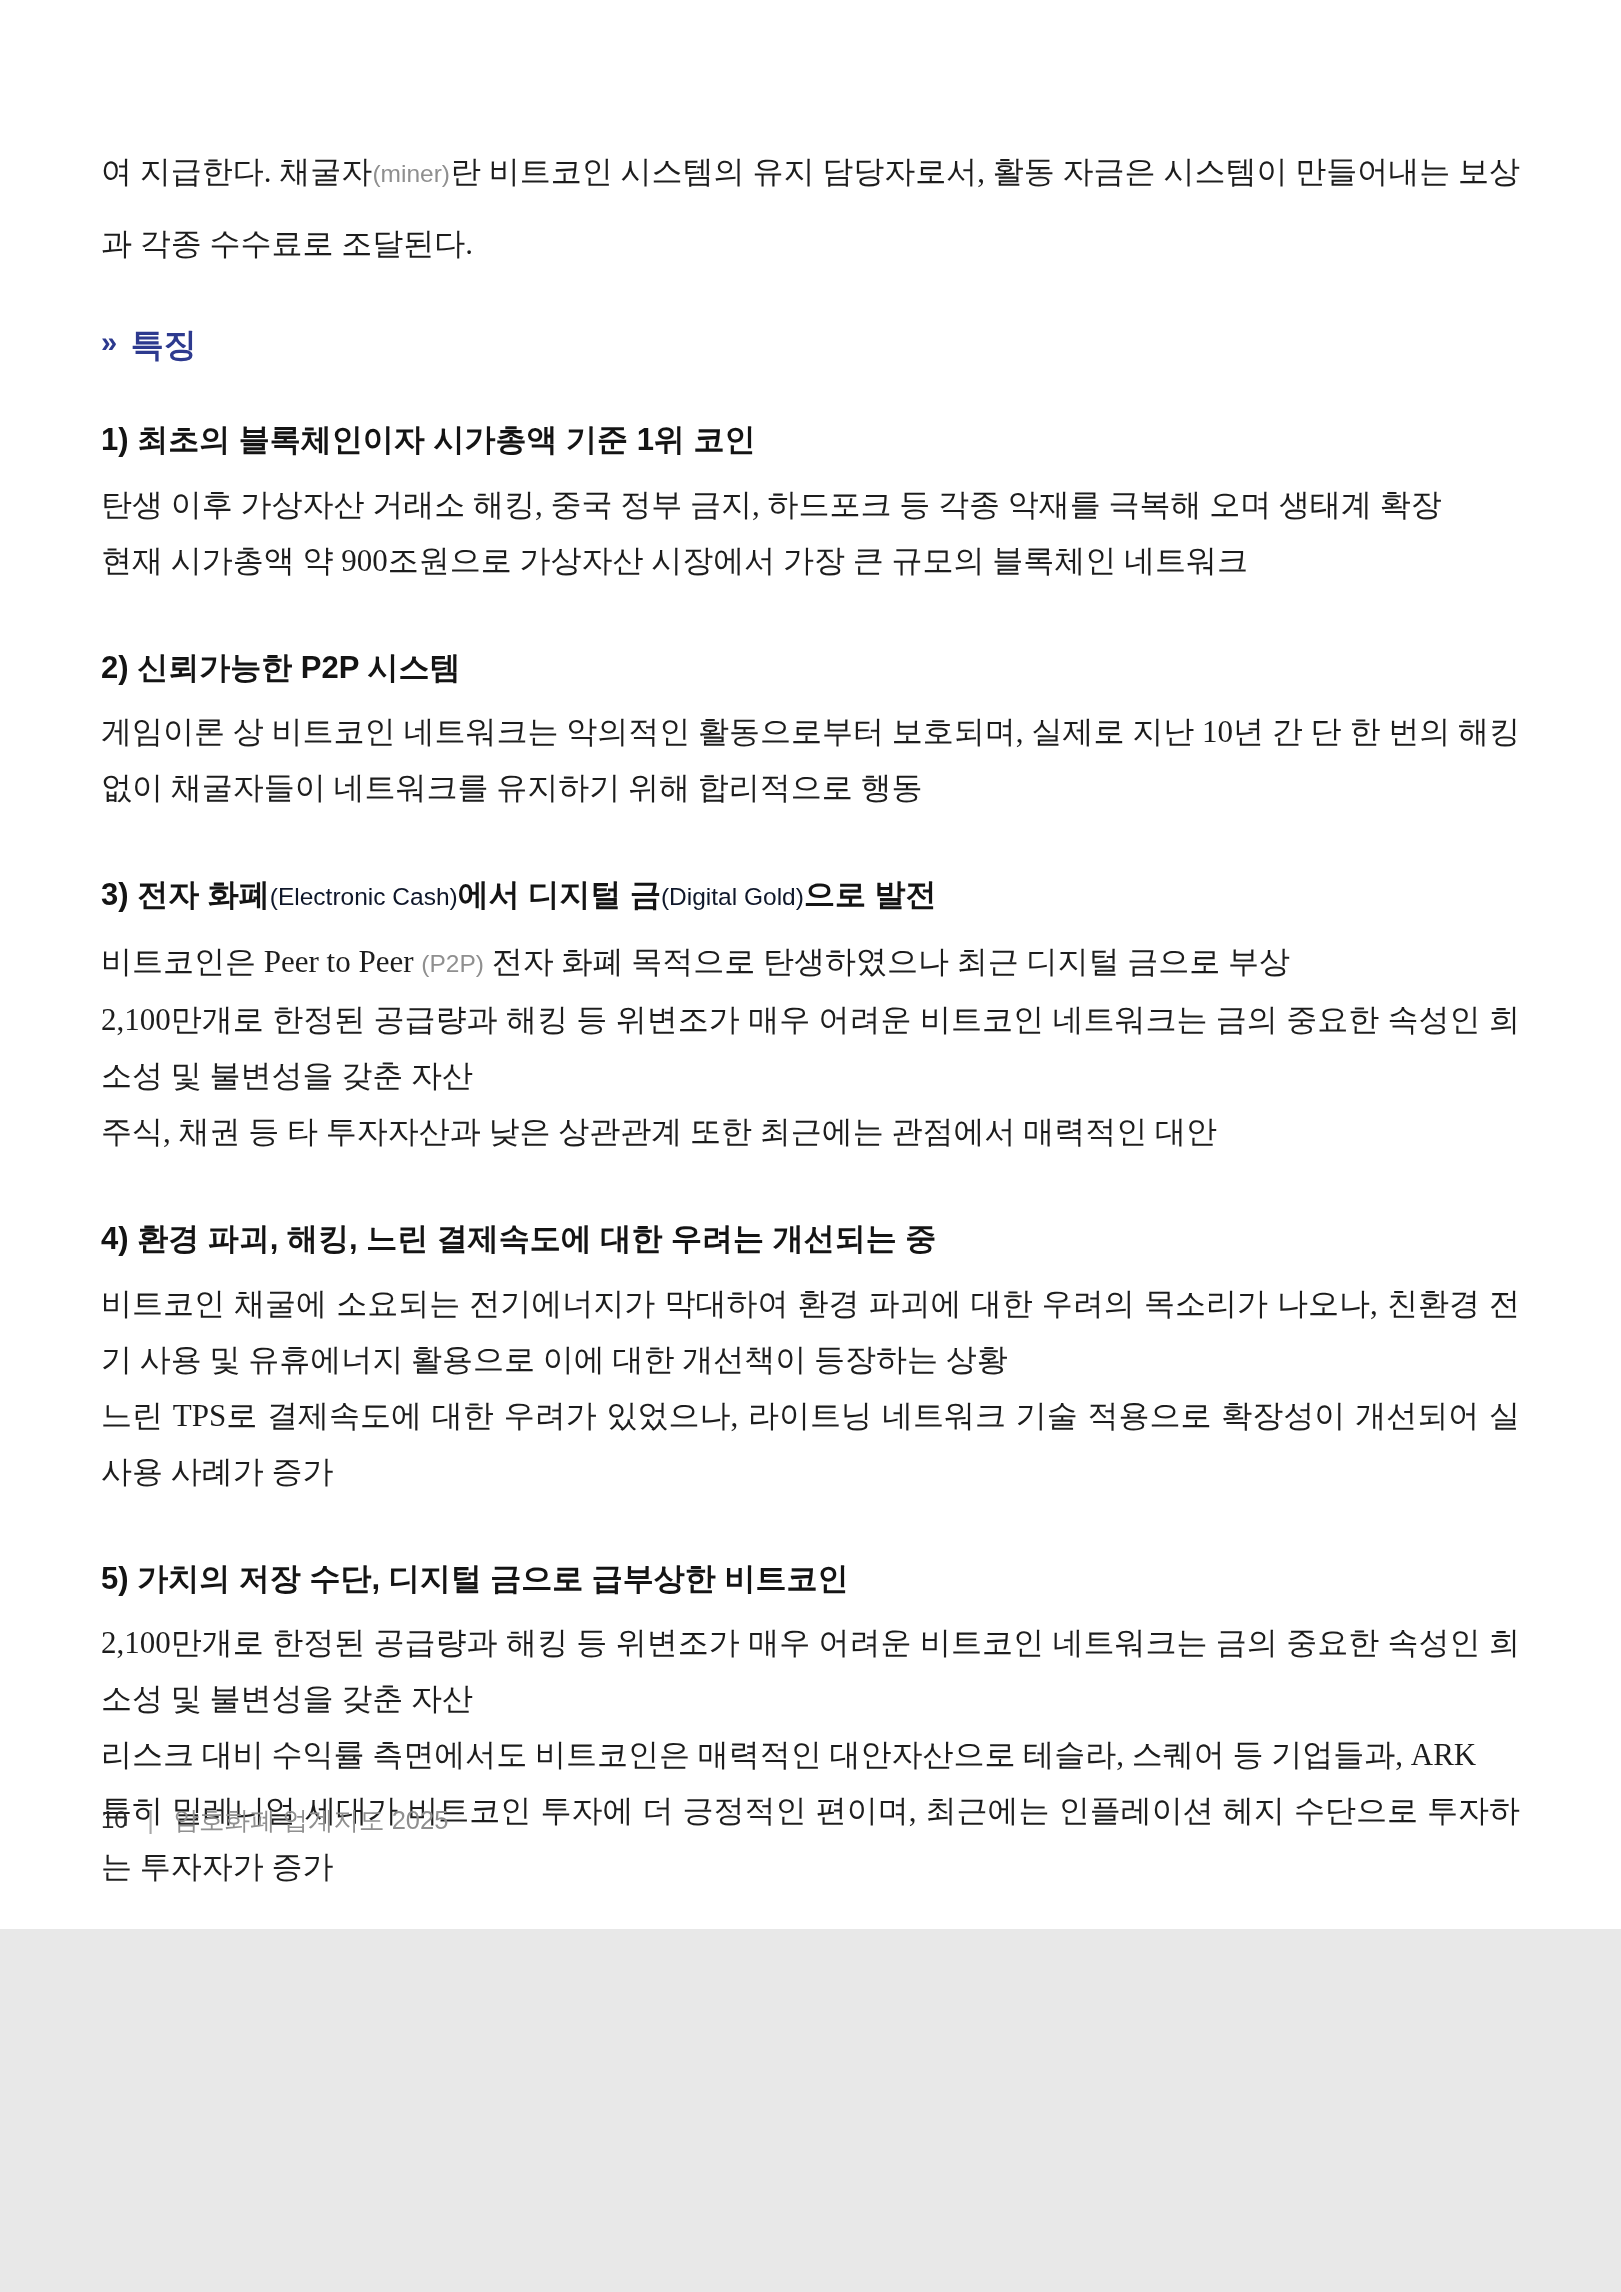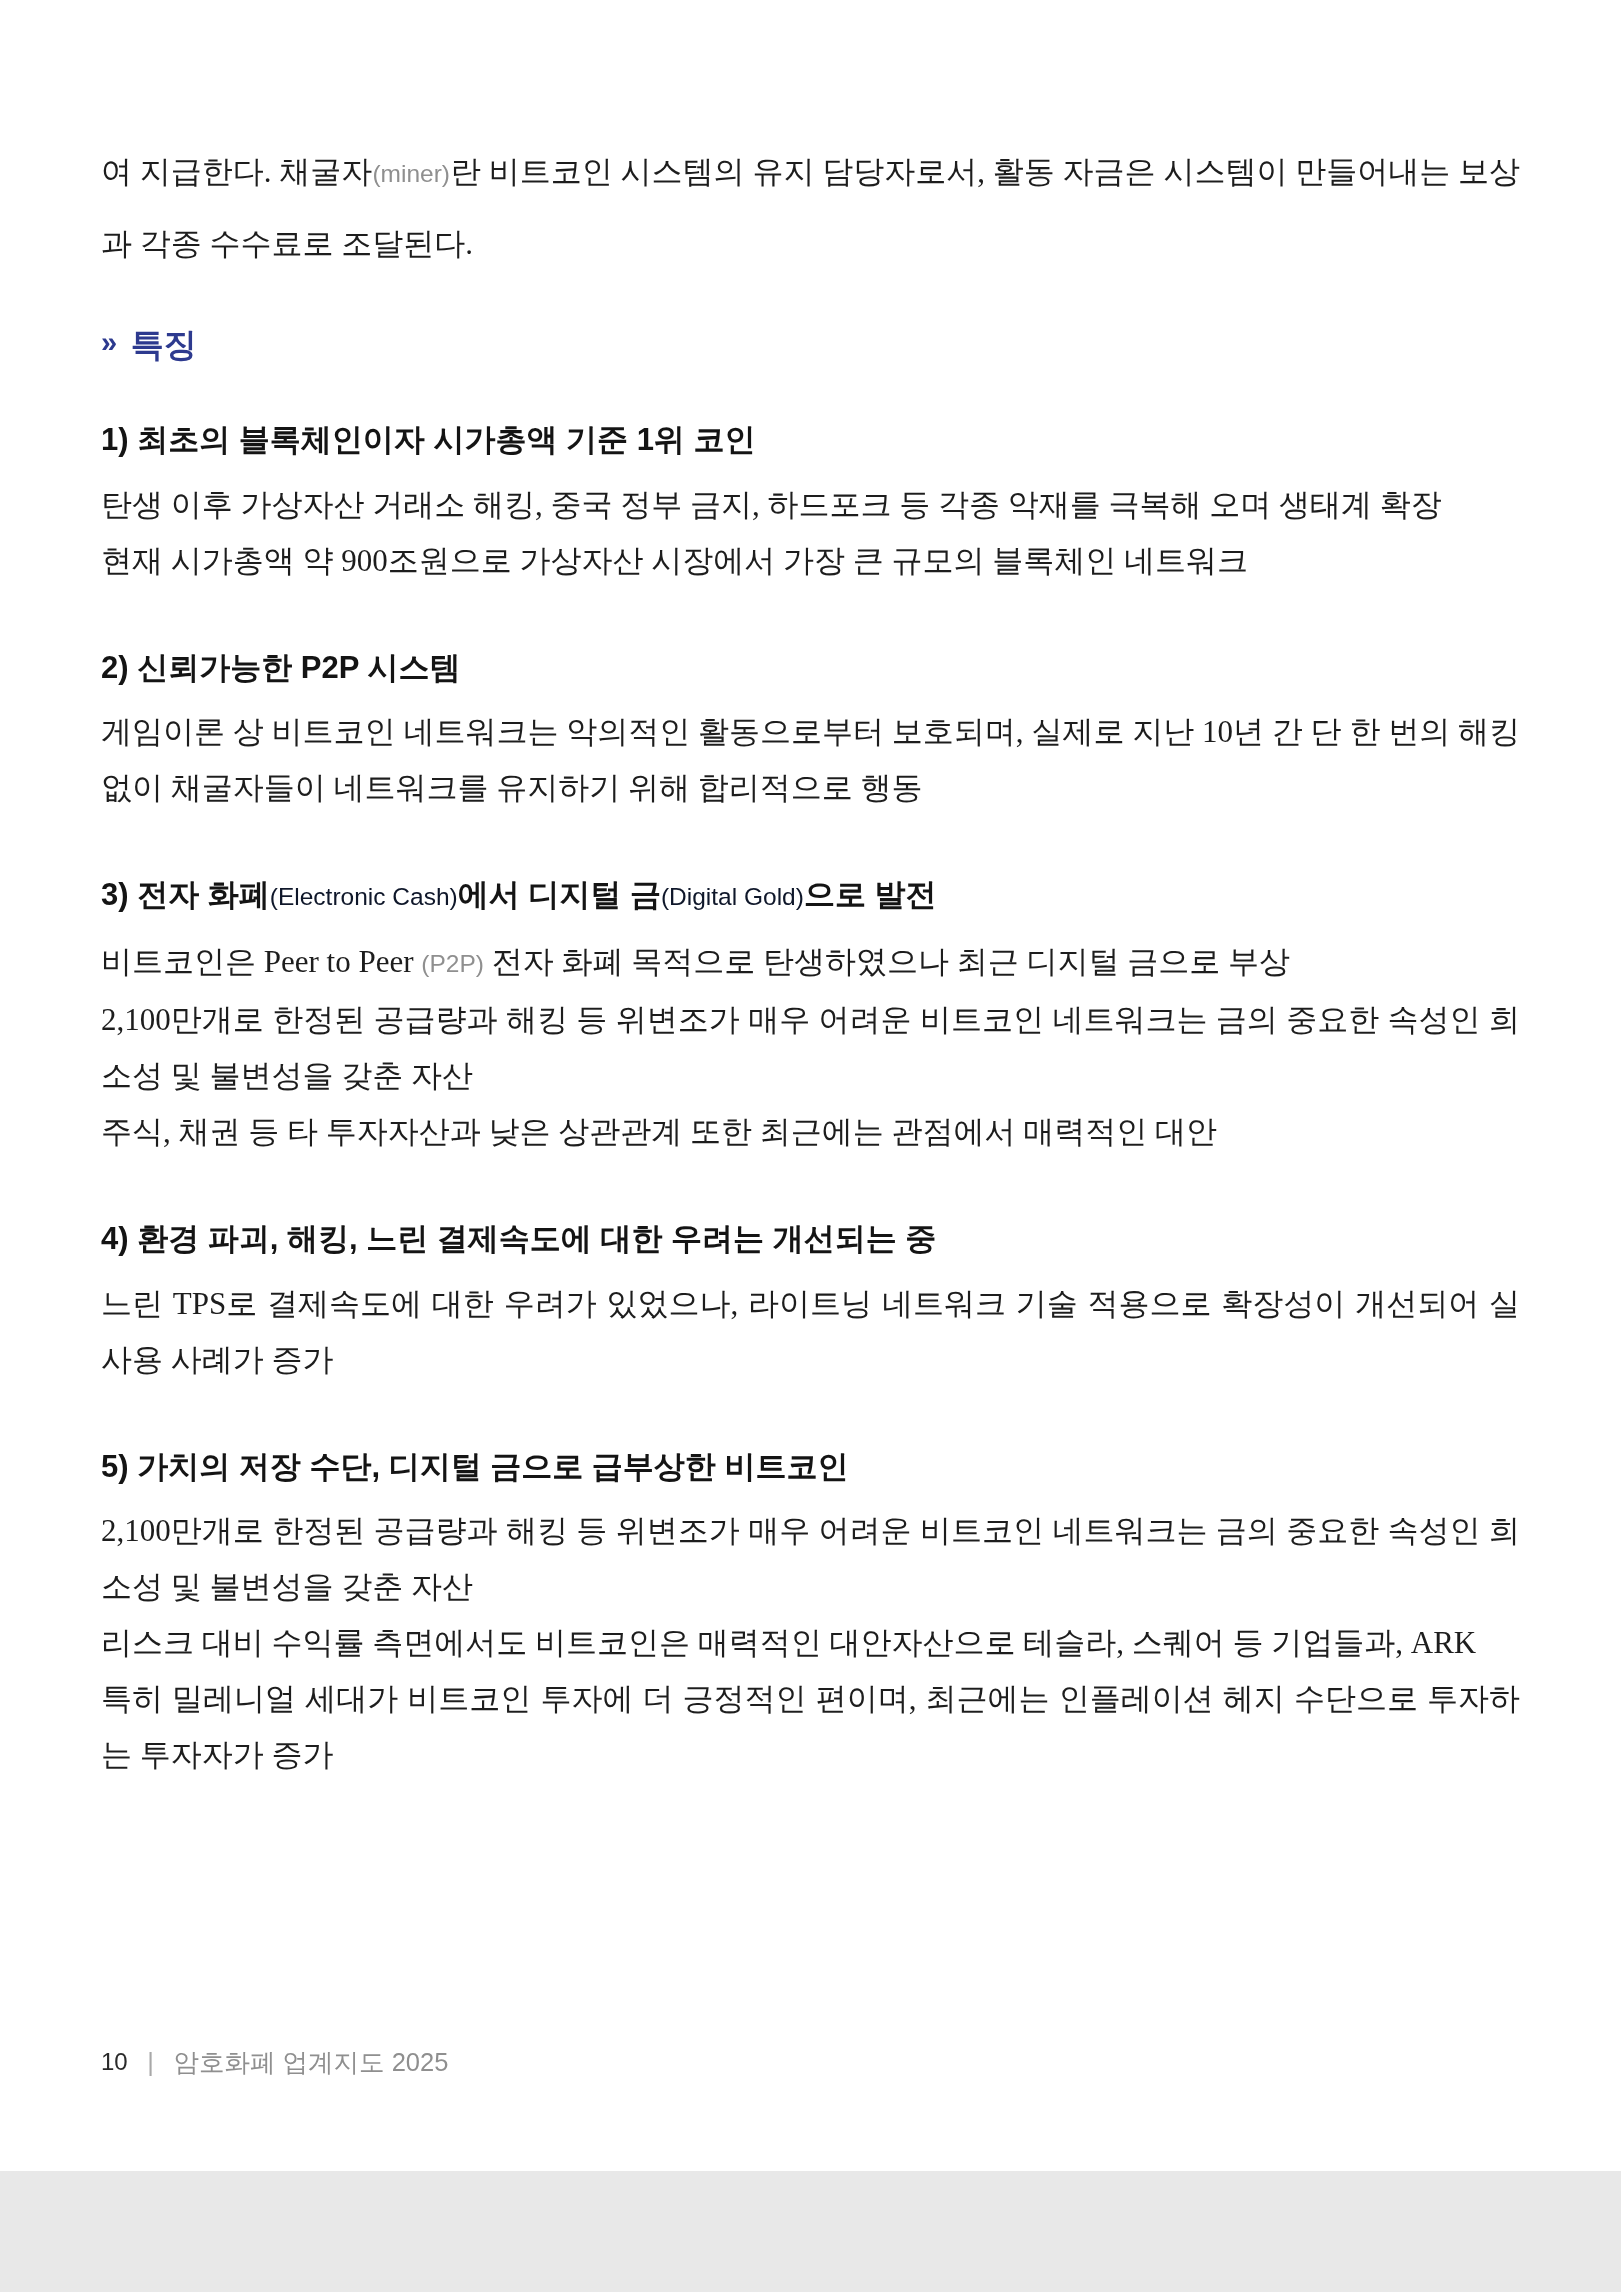--- a/index.html
+++ b/index.html
@@ -1,19 +1,19 @@
 <!DOCTYPE html>
 <html><head>
 <meta charset="utf-8">
 <style>
   html, body { margin: 0; padding: 0; background: #e8e8e8; }
   .page {
     position: relative;
     width: 1621px;
-    height: 2171px;
+    height: 1929px;
     margin: 0 auto;
     background: #ffffff;
     overflow: hidden;
   }
   .content {
     position: absolute;
     left: 101px;
     right: 101px;
     top: 0;
   }
@@ -107,20 +107,21 @@
           <p class="feature-line"><span class="seg-body">게임이론 상 비트코인 네트워크는 악의적인 활동으로부터 보호되며, 실제로 지난 10년 간 단 한 번의 해킹 없이 채굴자들이 네트워크를 유지하기 위해 합리적으로 행동</span></p>
         </div>
         <div class="feature">
           <h3 class="feature-heading"><span class="seg-heading">3) 전자 화폐</span><span class="seg-heading-annotation">(Electronic Cash)</span><span class="seg-heading">에서 디지털 금</span><span class="seg-heading-annotation">(Digital Gold)</span><span class="seg-heading">으로 발전</span></h3>
           <p class="feature-line"><span class="seg-body">비트코인은 Peer to Peer </span><span class="seg-annotation">(P2P)</span><span class="seg-body"> 전자 화폐 목적으로 탄생하였으나 최근 디지털 금으로 부상</span></p>
           <p class="feature-line"><span class="seg-body">2,100만개로 한정된 공급량과 해킹 등 위변조가 매우 어려운 비트코인 네트워크는 금의 중요한 속성인 희소성 및 불변성을 갖춘 자산</span></p>
           <p class="feature-line"><span class="seg-body">주식, 채권 등 타 투자자산과 낮은 상관관계 또한 최근에는 관점에서 매력적인 대안</span></p>
         </div>
         <div class="feature">
           <h3 class="feature-heading"><span class="seg-heading">4) 환경 파괴, 해킹, 느린 결제속도에 대한 우려는 개선되는 중</span></h3>
+          <p class="feature-line"><span class="seg-body">비트코인 채굴에 소요되는 전기에너지가 막대하여 환경 파괴에 대한 우려의 목소리가 나오나, 친환경 전기 사용 및 유휴에너지 활용으로 이에 대한 개선책이 등장하는 상황</span></p>
           <p class="feature-line"><span class="seg-body">느린 TPS로 결제속도에 대한 우려가 있었으나, 라이트닝 네트워크 기술 적용으로 확장성이 개선되어 실 사용 사례가 증가</span></p>
         </div>
         <div class="feature">
           <h3 class="feature-heading"><span class="seg-heading">5) 가치의 저장 수단, 디지털 금으로 급부상한 비트코인</span></h3>
           <p class="feature-line"><span class="seg-body">2,100만개로 한정된 공급량과 해킹 등 위변조가 매우 어려운 비트코인 네트워크는 금의 중요한 속성인 희소성 및 불변성을 갖춘 자산</span></p>
           <p class="feature-line"><span class="seg-body">리스크 대비 수익률 측면에서도 비트코인은 매력적인 대안자산으로 테슬라, 스퀘어 등 기업들과, ARK</span></p>
           <p class="feature-line"><span class="seg-body">특히 밀레니얼 세대가 비트코인 투자에 더 긍정적인 편이며, 최근에는 인플레이션 헤지 수단으로 투자하는 투자자가 증가</span></p>
         </div>
       </div>
   </div>

